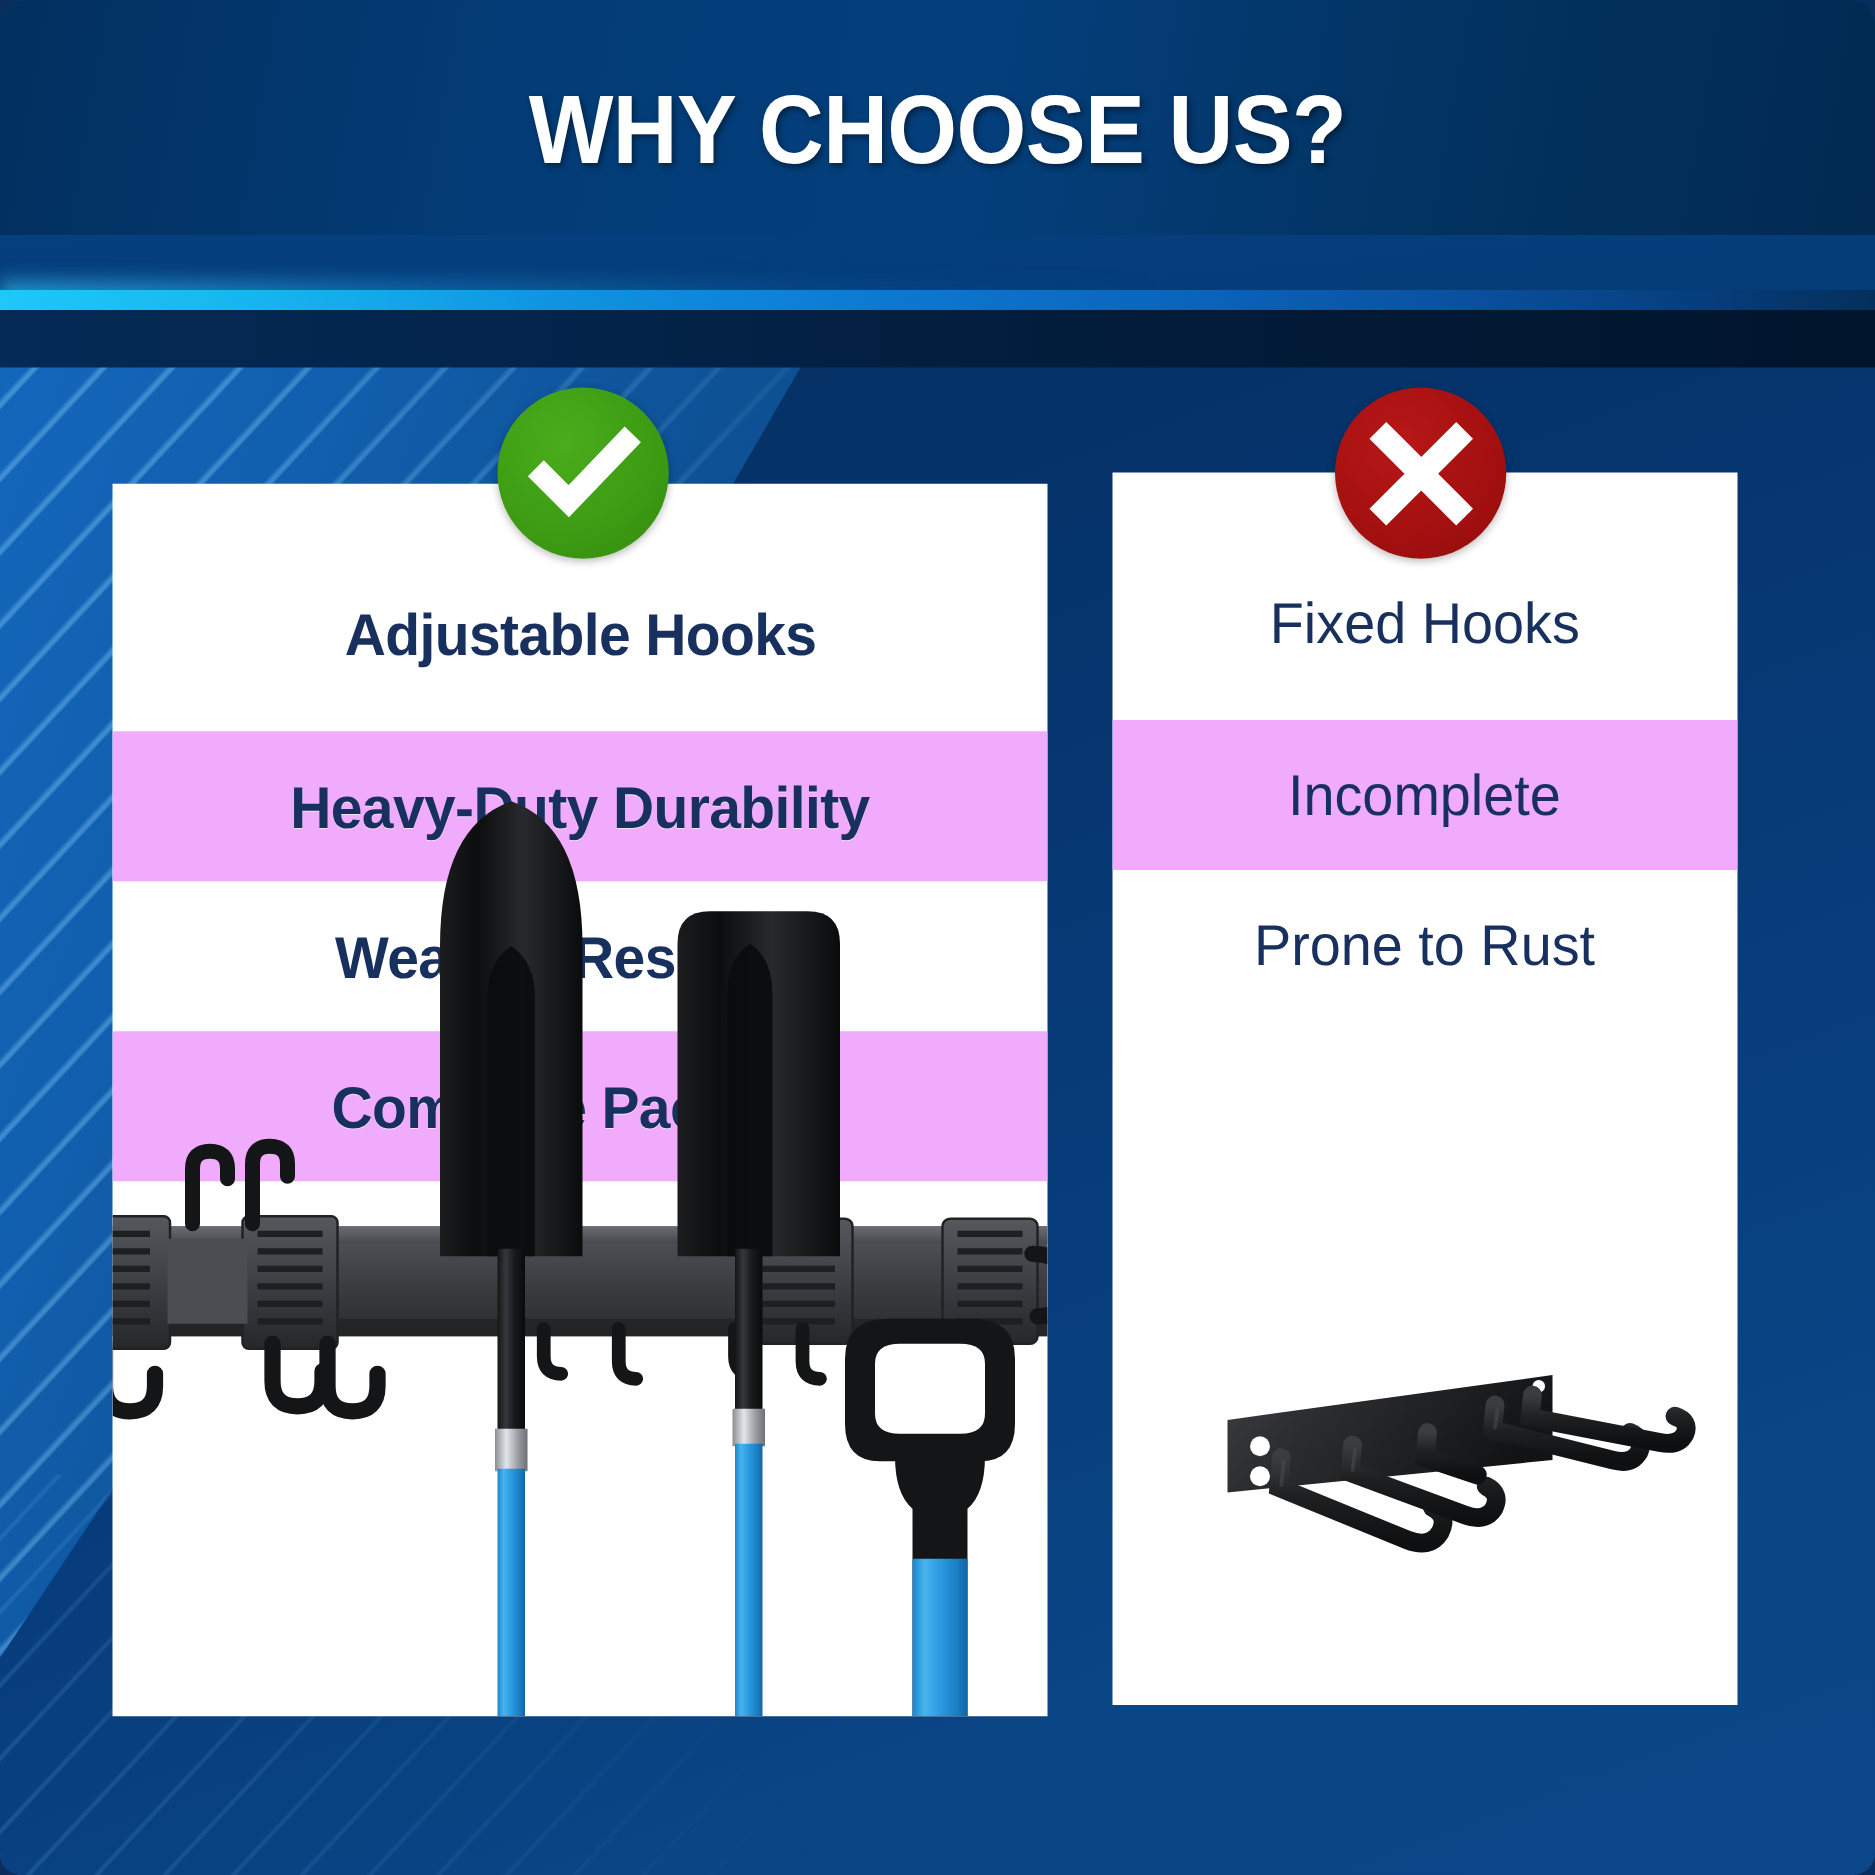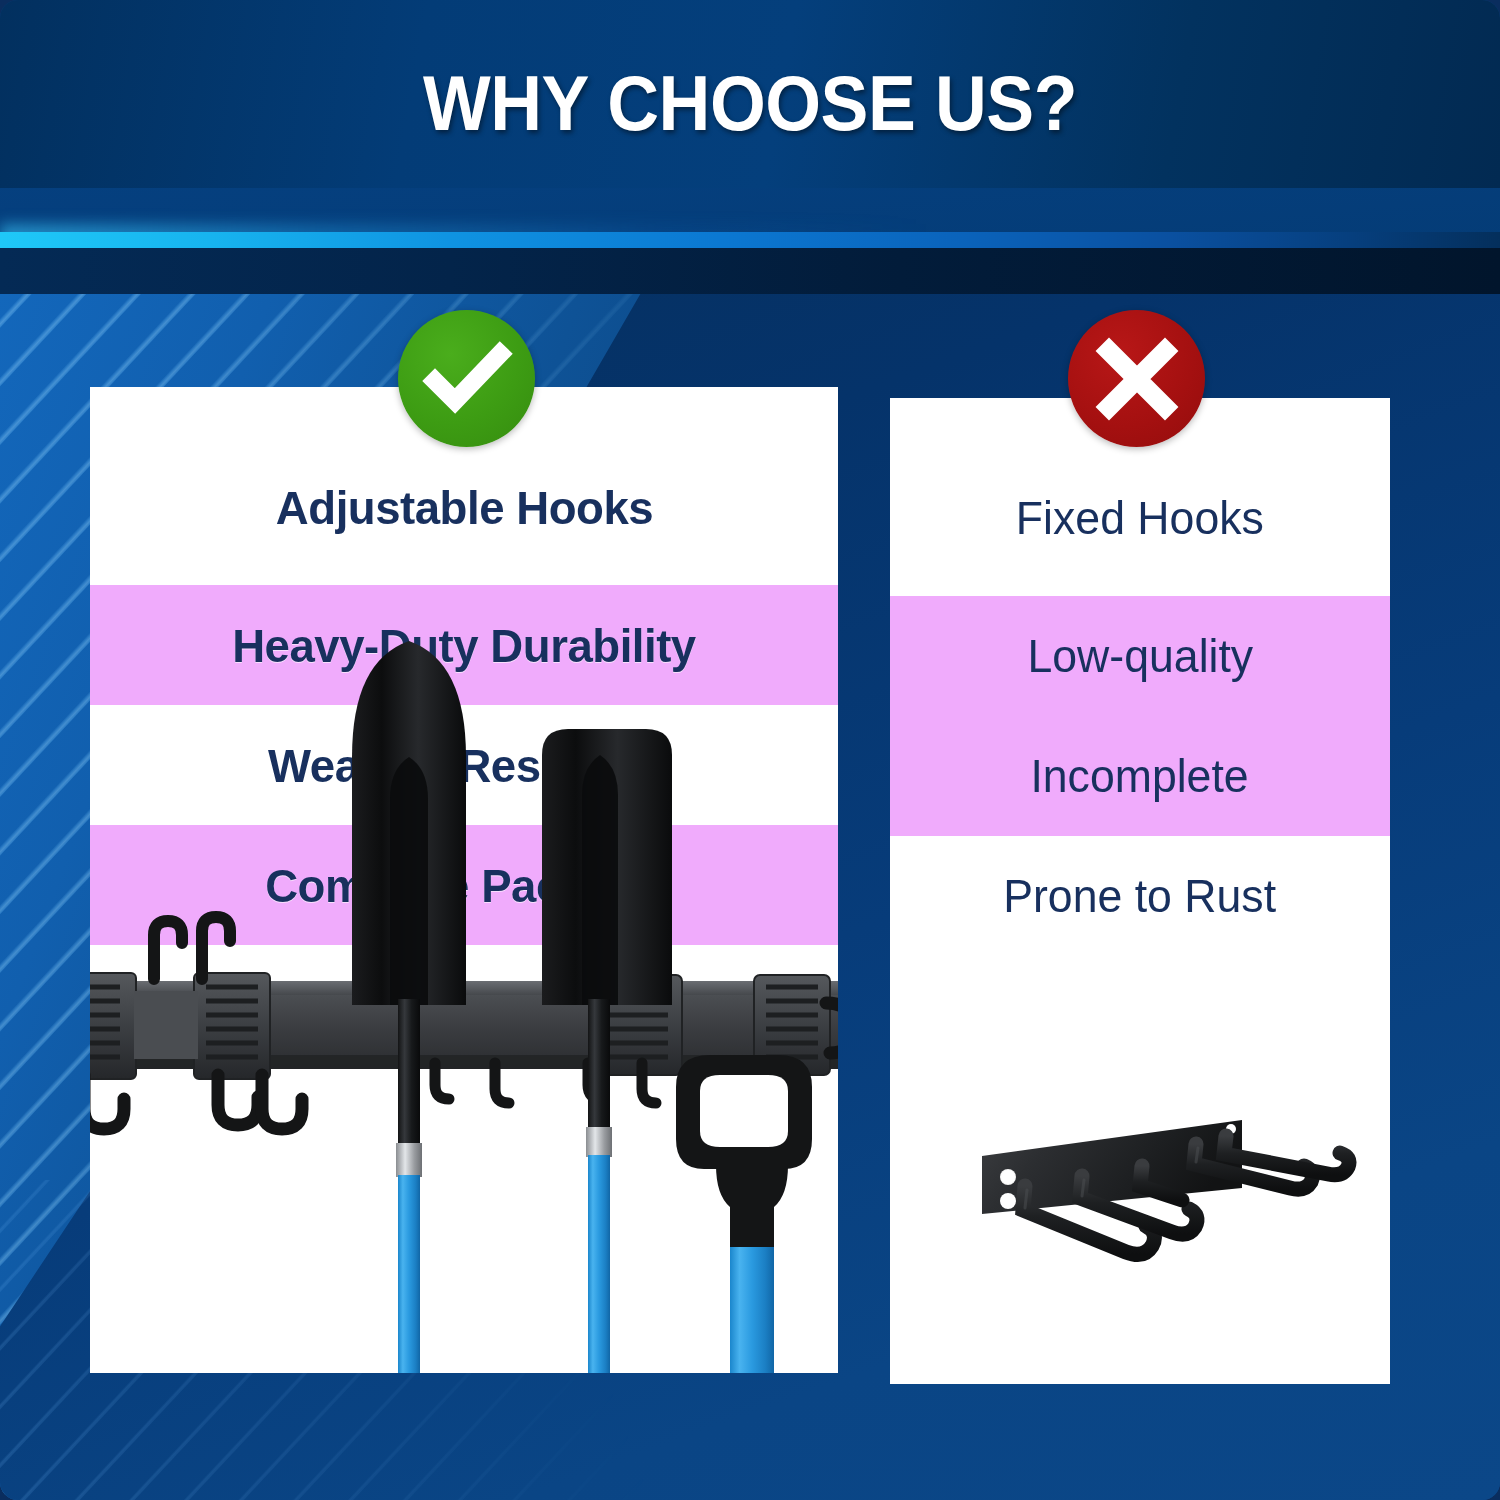--- a/index.html
+++ b/index.html
@@ -101,21 +101,21 @@
   }
 
   
   .card{
     position:absolute;
     background:#ffffff;
     z-index:4;
     overflow:hidden;
   }
   #card-pros{ left:90px;  top:387px; width:748px; height:986px; }
-  #card-cons{ left:890px; top:398px; width:500px; height:986px; }
+  #card-cons{ left:890px; top:378px; width:500px; height:986px; }
 
   .rows{ position:absolute; left:0; top:0; width:100%; }
   .row{
     display:flex; align-items:center; justify-content:center;
     width:100%;
     text-align:center;
     color:#18305e;
   }
   .row.alt{ background:#f0abfc; }
   
@@ -338,23 +338,20 @@
     </svg>
   </div>
 
   <div class="card" id="card-cons">
 
     <div class="rows">
       <div class="row">
         <span class="row-label">Fixed Hooks</span>
       </div>
       <div class="row alt">
-        <span class="row-label">Low-quality</span>
-      </div>
-      <div class="row alt">
         <span class="row-label">Incomplete</span>
       </div>
       <div class="row">
         <span class="row-label">Prone to Rust</span>
       </div>
     </div>
 
     <svg id="product-cons" viewBox="0 0 500 986">
       <defs>
         <linearGradient id="plateG" x1="0" y1="0" x2="1" y2="0.3">

